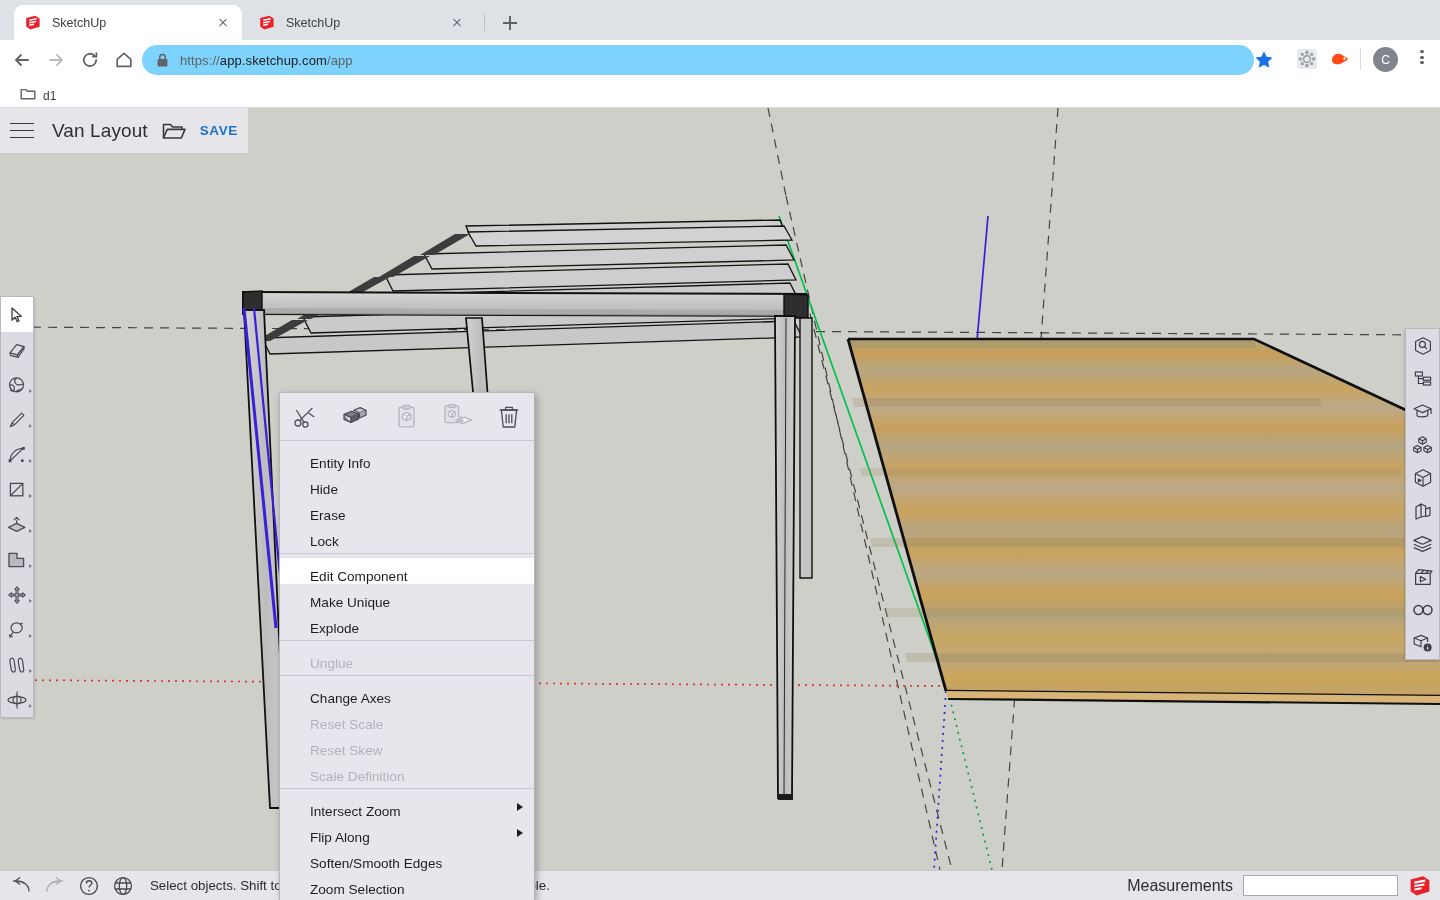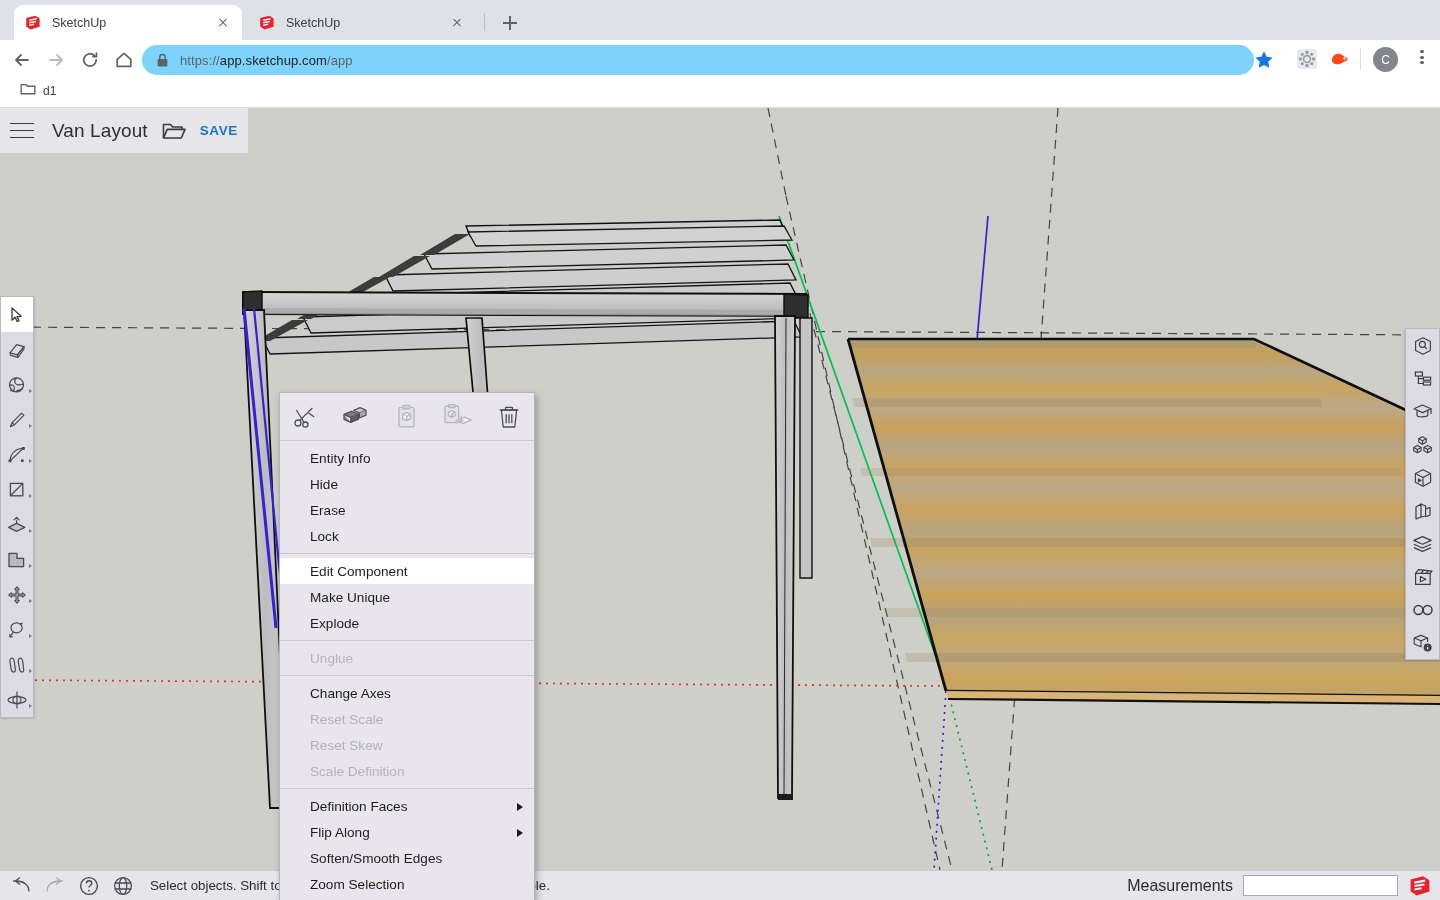--- a/index.html
+++ b/index.html
@@ -70,21 +70,21 @@
   }
   #kebab { position:absolute; left:1412px; top:48px; width:20px; height:22px; }
   #kebab i {
     display:block; width:3.2px; height:3.2px; border-radius:50%; background:#5f6368;
     margin:2.2px auto;
   }
 
   
   #bookmarks {
     position:absolute; left:0; top:80px; width:1440px; height:28px;
-    background:#ffffff; display:flex; align-items:flex-start; padding-left:14px;
+    background:#ffffff; display:flex; align-items:flex-end; padding-left:14px;
     border-bottom:1px solid #dadce0;
   }
   .bm { display:flex; align-items:center; height:22px; padding:0 6px; border-radius:4px; }
   .bm-label { font-size:12px; color:#3c4043; margin-left:7px; }
 
   
   #appheader {
     position:absolute; left:0; top:108px; width:248px; height:46px;
     background:#e6e5ea; display:flex; align-items:center;
     border-bottom:1px solid #c9c8cd;
@@ -139,21 +139,21 @@
     overflow:hidden;
   }
   #ctxicons {
     display:flex; align-items:center; height:48px;
     border-bottom:1px solid #c9c7d0;
   }
   .ctxicon { flex:1; display:flex; align-items:center; justify-content:center; }
   .ctxgroup { border-bottom:1px solid #c9c7d0; padding:4px 0; }
   .ctxgroup:last-child { border-bottom:none; }
   .ctxitem {
-    height:26px; display:flex; align-items:center;
+    height:26px; display:flex; align-items:flex-end;
     padding-left:30px; padding-right:12px; position:relative;
     white-space:nowrap;
   }
   .ctxitem.hl { background:#ffffff; }
   .ctxitem.disabled { color:#b3b1ba; }
   .ctxitem .sub {
     position:absolute; right:11px; top:9.5px;
     width:0; height:0; border-left:6px solid #1d1d20;
     border-top:4.5px solid transparent; border-bottom:4.5px solid transparent;
   }
@@ -726,21 +726,21 @@
     <div class="ctxitem disabled">
       <span>Reset Skew</span>
     </div>
     <div class="ctxitem disabled">
       <span>Scale Definition</span>
     </div>
   </div>
 
   <div class="ctxgroup">
     <div class="ctxitem">
-      <span>Definition Faces</span>
+      <span>Intersect Zoom</span>
       <span class="sub"></span>
     </div>
     <div class="ctxitem">
       <span>Flip Along</span>
       <span class="sub"></span>
     </div>
     <div class="ctxitem">
       <span>Soften/Smooth Edges</span>
     </div>
     <div class="ctxitem">

